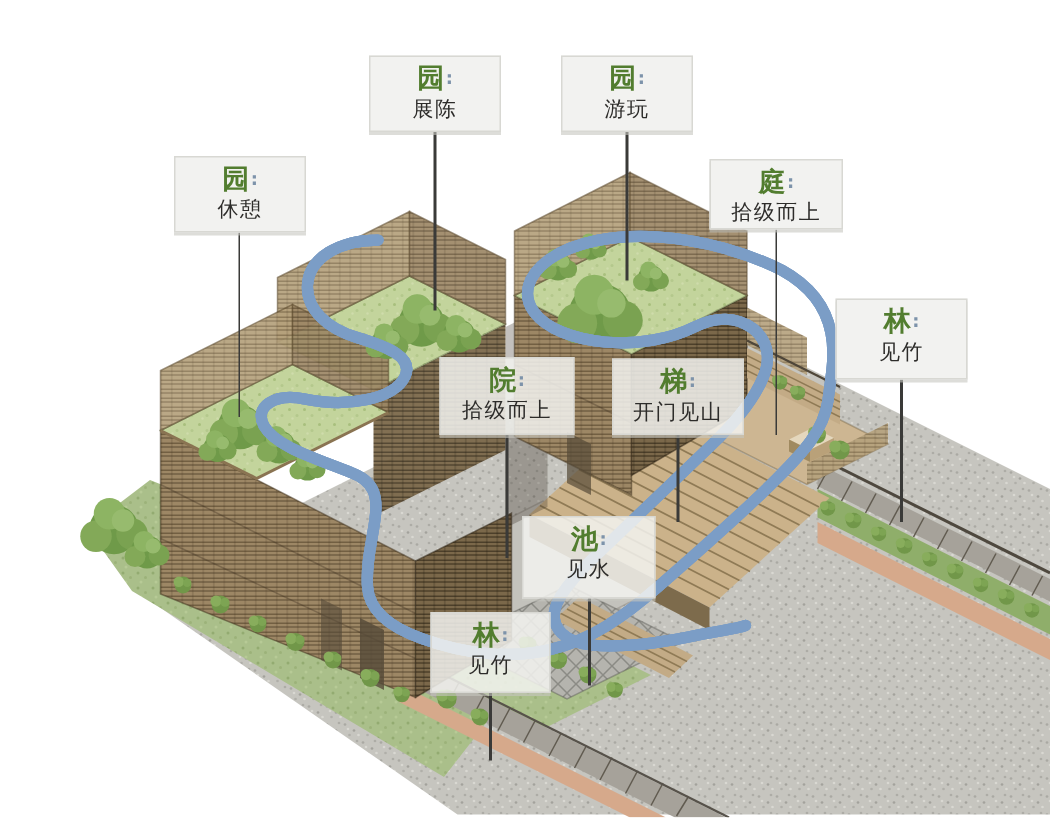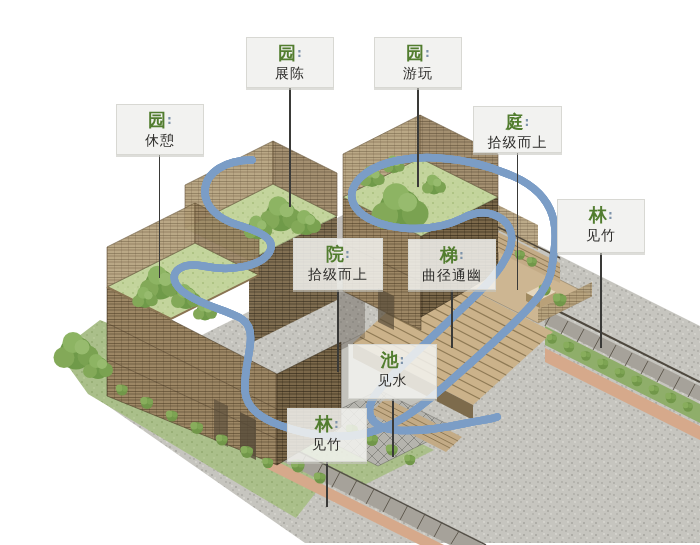--- a/index.html
+++ b/index.html
@@ -277,21 +277,21 @@
 <div class="lbl" style="left:557px;top:199px;width:88px;height:54px">
   <span class="term">林</span><span class="colon">:</span>
   <span class="desc">见竹</span>
 </div>
 <div class="lbl ov" style="left:293px;top:238px;width:90px;height:52px">
   <span class="term">院</span><span class="colon">:</span>
   <span class="desc">拾级而上</span>
 </div>
 <div class="lbl ov" style="left:408px;top:239px;width:88px;height:51px">
   <span class="term">梯</span><span class="colon">:</span>
-  <span class="desc">曲径通幽</span>
+  <span class="desc">开门见山</span>
 </div>
 <div class="lbl ov" style="left:348px;top:344px;width:89px;height:55px">
   <span class="term">池</span><span class="colon">:</span>
   <span class="desc">见水</span>
 </div>
 <div class="lbl ov" style="left:287px;top:408px;width:80px;height:54px">
   <span class="term">林</span><span class="colon">:</span>
   <span class="desc">见竹</span>
 </div>
 

